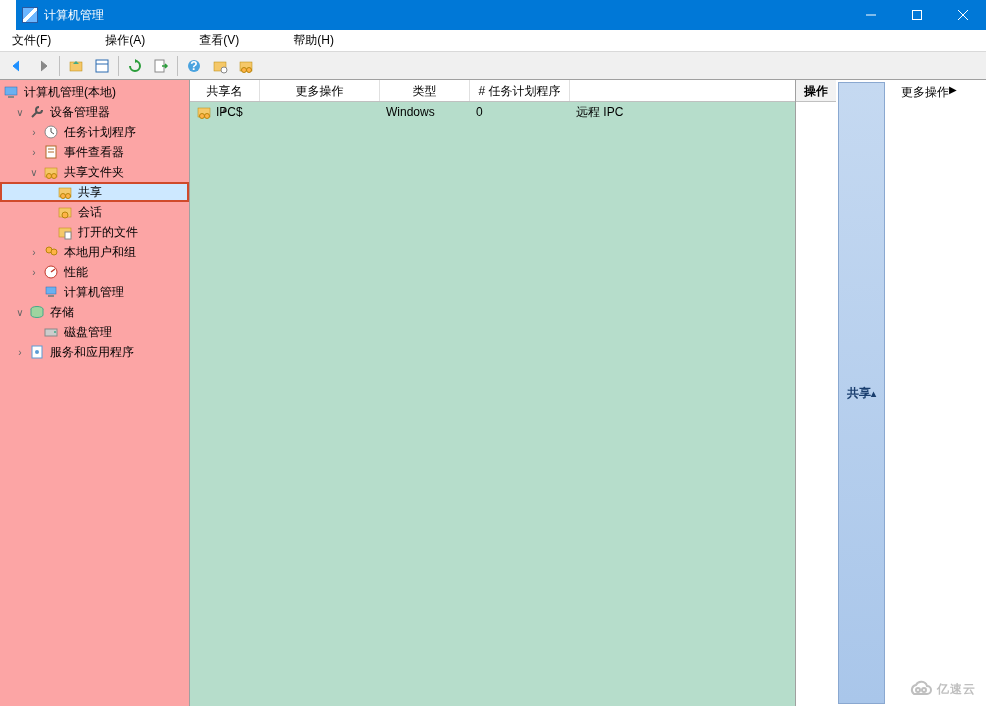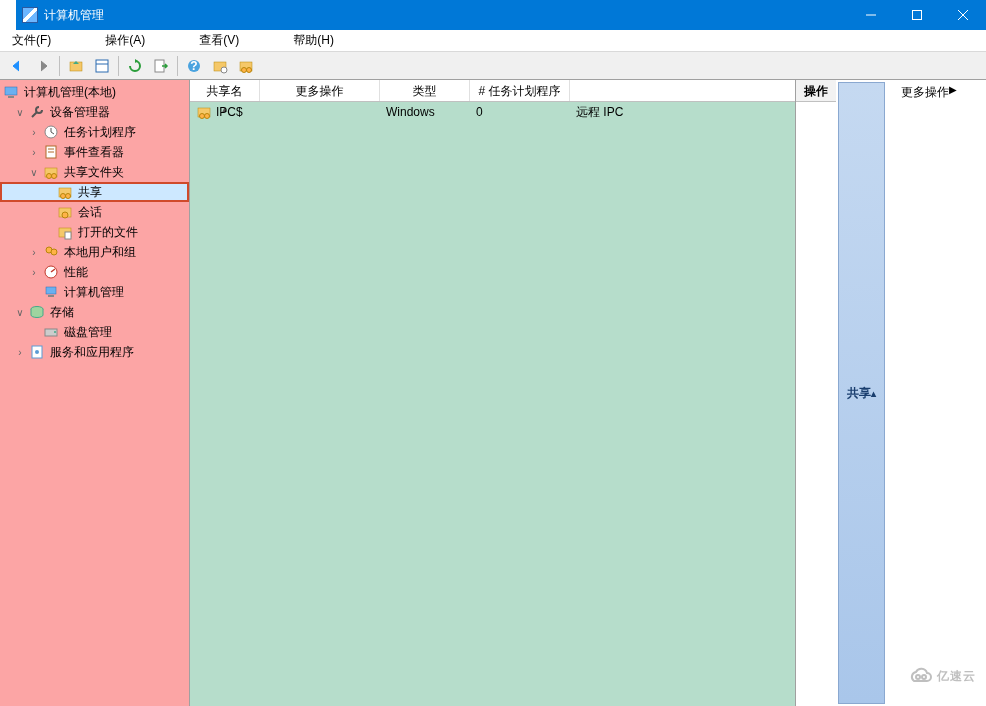--- a/index.html
+++ b/index.html
@@ -51,21 +51,21 @@
 .actions-header { height: 22px; background: #f2f2f2; border-bottom: 1px solid #c0c0c0; padding: 3px 8px; font-weight: bold; }
 .actions-sub { background: linear-gradient(#c5d9f1,#a9c6ea); border: 1px solid #8aa8d0; margin: 2px; padding: 3px 8px; display: flex; justify-content: space-between; align-items: center; font-weight: bold; color: #1a3e6e; }
 .actions-item { padding: 4px 14px; display: flex; justify-content: space-between; align-items: flex-start; }
 .arrow { font-size: 10px; }
 
 
 .ico-folder { fill: #f5c869; stroke: #b8860b; stroke-width: .5; }
 .ico-blue { fill: #6bb0f0; stroke: #2a6bb0; stroke-width: .5; }
 
 
-.watermark { position: absolute; right: 10px; bottom: 21px; color: #bfbfbf; font-size: 15px; display: flex; align-items: center; gap: 4px; font-weight: bold; letter-spacing: 1px;}
+.watermark { position: absolute; right: 10px; bottom: 8px; color: #bfbfbf; font-size: 15px; display: flex; align-items: center; gap: 4px; font-weight: bold; letter-spacing: 1px;}
 .watermark svg { stroke: #bfbfbf; fill: none; stroke-width: 2; }
 </style>
 </head>
 <body>
 
 <div class="titlebar">
   <div class="app-icon"></div>
   <div class="title">计算机管理</div>
   <div class="winbtn">
       <svg width="10" height="10">

